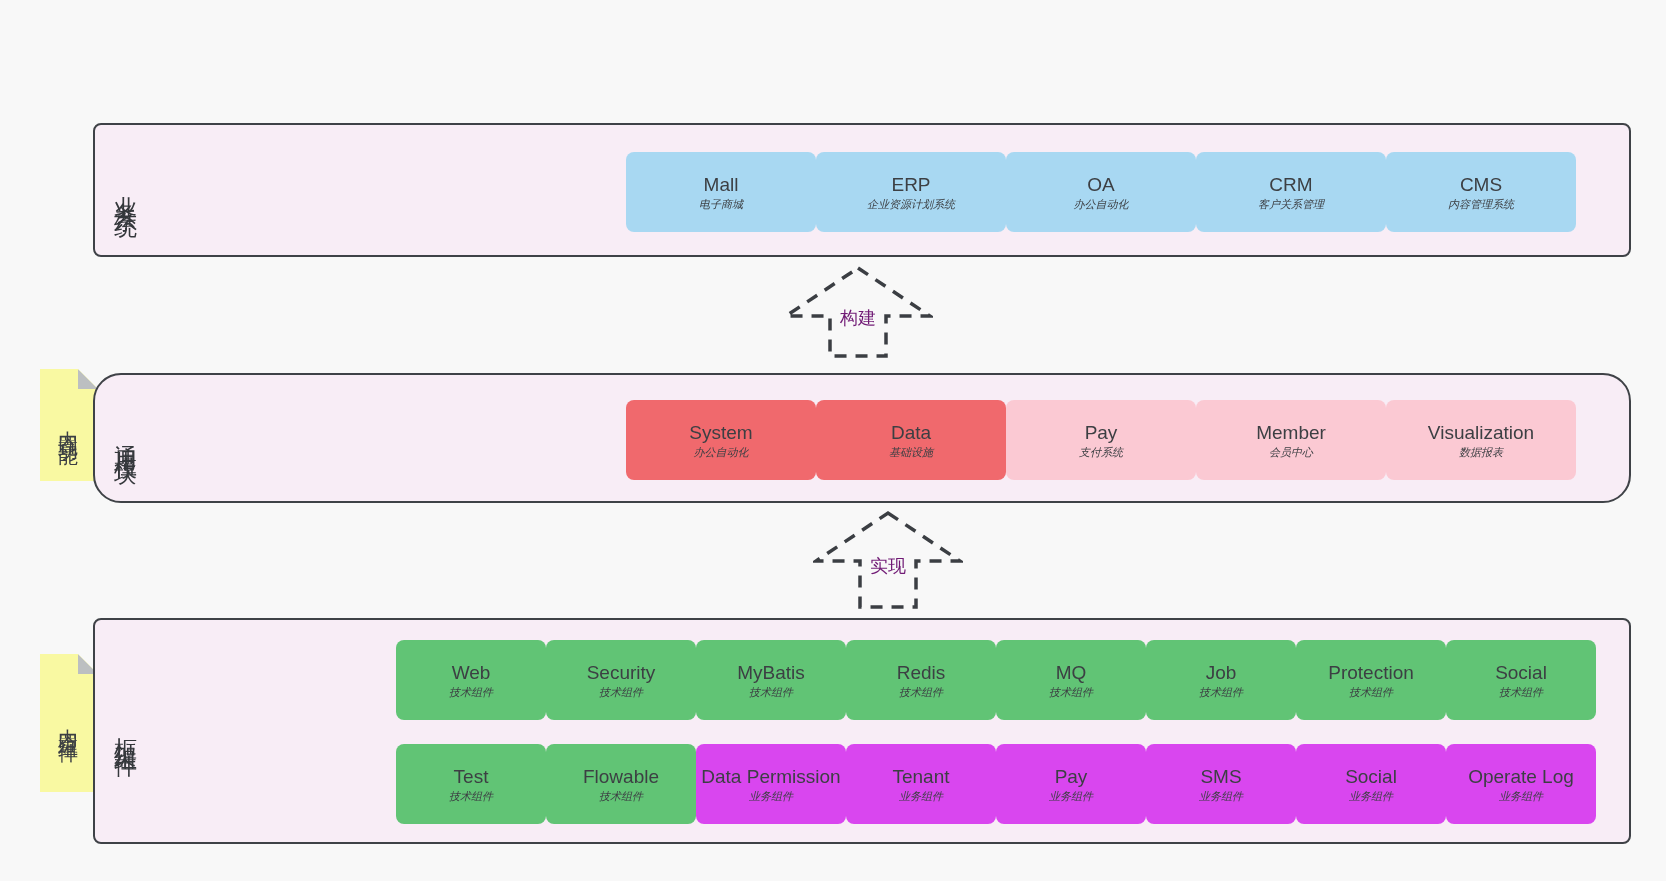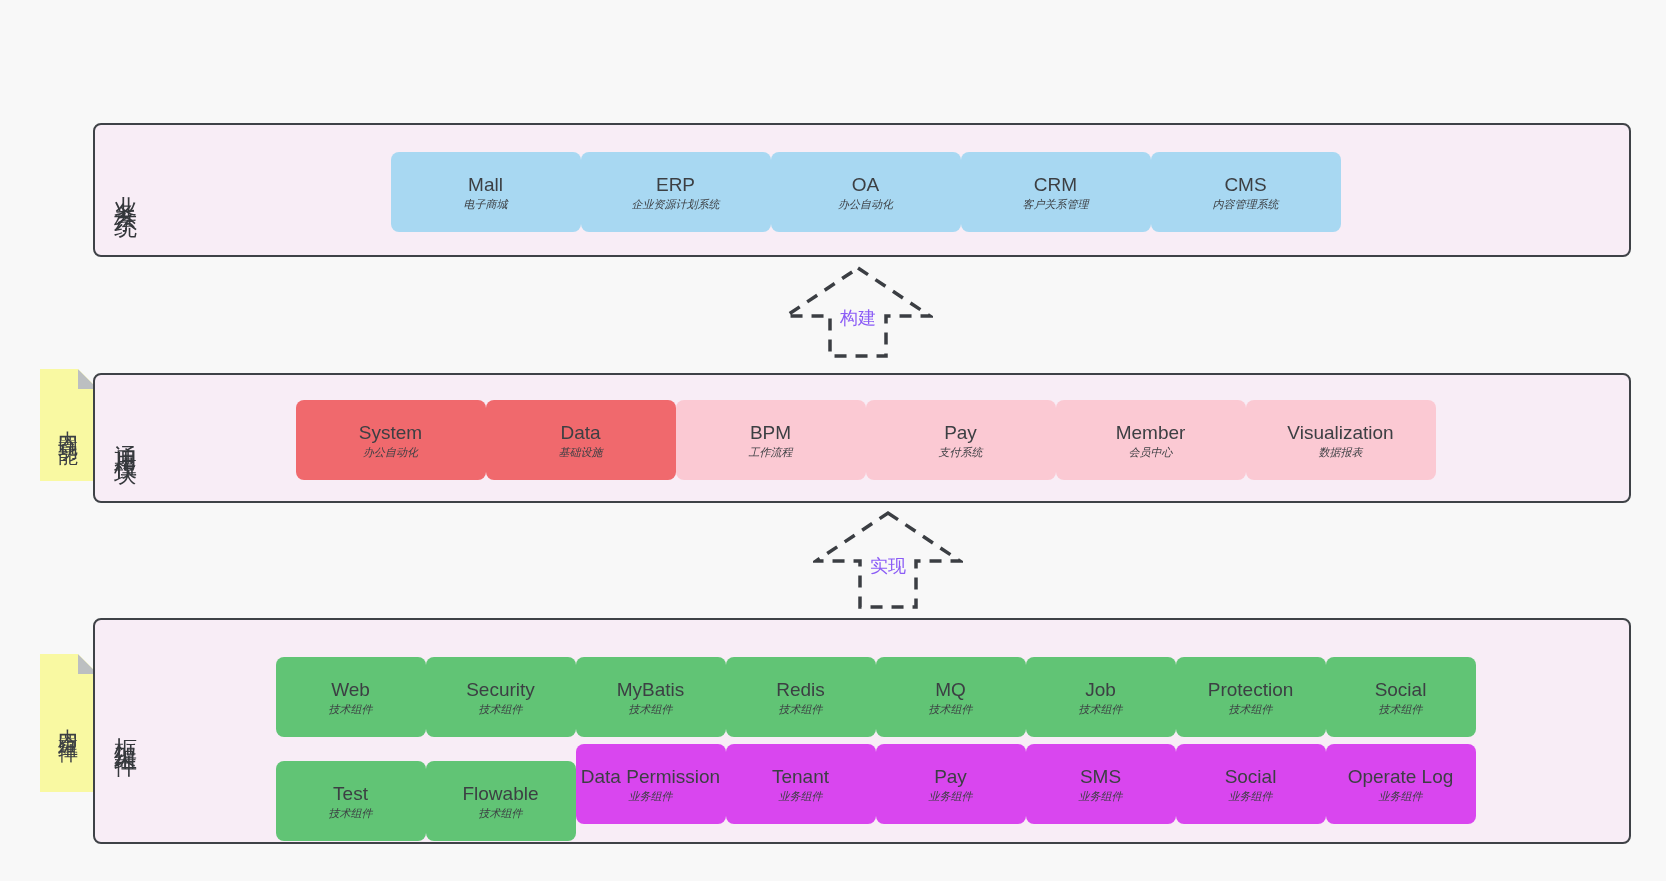--- a/index.html
+++ b/index.html
@@ -8,50 +8,50 @@
     background:#f8f8f8;
     font-family:"Liberation Sans","DejaVu Sans",sans-serif;
     color:#3b3e42;
   }
   .band{
     position:absolute;left:93px;width:1538px;box-sizing:border-box;
     background:#f8edf6;border:2px solid #3f4247;border-radius:8px;
     z-index:2;
   }
   .band-1{top:123px;height:134px;}
-  .band-2{top:373px;height:130px;}
+  .band-2{top:373px;height:130px;border-radius:28px;}
   .band-3{top:618px;height:226px;}
   .vlabel{
     position:absolute;left:16px;top:50%;transform:translateY(-50%);
     writing-mode:vertical-rl;text-orientation:upright;
     font-size:23px;letter-spacing:6px;color:#35383c;white-space:nowrap;
   }
   .row{
     position:absolute;left:0;width:100%;box-sizing:border-box;
-    display:flex;justify-content:center;
+    display:flex;justify-content:flex-end;
   }
   .row-6{padding:0 53px 0 60px;}
   .row-8{padding:0 33px 0 60px;}
   .band-1 .row{top:27px;}
   .band-2 .row{top:25px;}
   .band-3 .row-a{top:20px;}
   .band-3 .row-b{top:124px;}
   .box{
     height:80px;border-radius:8px;display:flex;flex-direction:column;
     justify-content:center;align-items:center;text-align:center;
     line-height:1.32;color:#3c3f43;
   }
   .box-w190{width:190px;}
   .box-w150{width:150px;}
   .box-title{font-size:19px;}
   .box-sub{font-size:11px;font-style:italic;}
   .blue{background:#a8d8f2;}
   .red{background:#f0696d;}
   .pink{background:#fbc9d3;}
-  .green{background:#61c475;margin-top:17px;}
+  .green{background:#61c475;}
   .lightgreen{background:#d946ef;}
   .sticky{
     position:absolute;left:40px;width:58px;background:#f9f9a2;
     clip-path:polygon(0 0,calc(100% - 20px) 0,100% 20px,100% 100%,0 100%);
     z-index:1;
   }
   .sticky-1{top:369px;height:112px;}
   .sticky-2{top:654px;height:138px;}
   .fold{
     position:absolute;top:0;right:0;width:20px;height:20px;
@@ -64,21 +64,21 @@
   }
   .arrow{
     position:absolute;width:150px;z-index:1;
   }
   .arrow-1{left:783px;top:264px;height:96px;}
   .arrow-2{left:813px;top:509px;height:102px;}
   .arrow svg{display:block;width:100%;height:100%;}
   .arrow-chip{
     position:absolute;left:50%;transform:translateX(-50%);
     top:44%;background:#f8f8f8;padding:0 3px;
-    font-size:18px;color:#8b5cf6;white-space:nowrap;
+    font-size:18px;color:#701a75;white-space:nowrap;
   }
 </style>
 </head>
 <body>
 
 <div>
 
   <div class="sticky sticky-1">
     <div class="fold"></div>
     <div class="sticky-text">内置功能</div>
@@ -126,24 +126,20 @@
     <div class="row row-6">
       <div class="box box-w190 red">
         <div class="box-title">System</div>
         <div class="box-sub">办公自动化</div>
       </div>
       <div class="box box-w190 red">
         <div class="box-title">Data</div>
         <div class="box-sub">基础设施</div>
       </div>
       <div class="box box-w190 pink">
-        <div class="box-title">BPM</div>
-        <div class="box-sub">工作流程</div>
-      </div>
-      <div class="box box-w190 pink">
         <div class="box-title">Pay</div>
         <div class="box-sub">支付系统</div>
       </div>
       <div class="box box-w190 pink">
         <div class="box-title">Member</div>
         <div class="box-sub">会员中心</div>
       </div>
       <div class="box box-w190 pink">
         <div class="box-title">Visualization</div>
         <div class="box-sub">数据报表</div>

